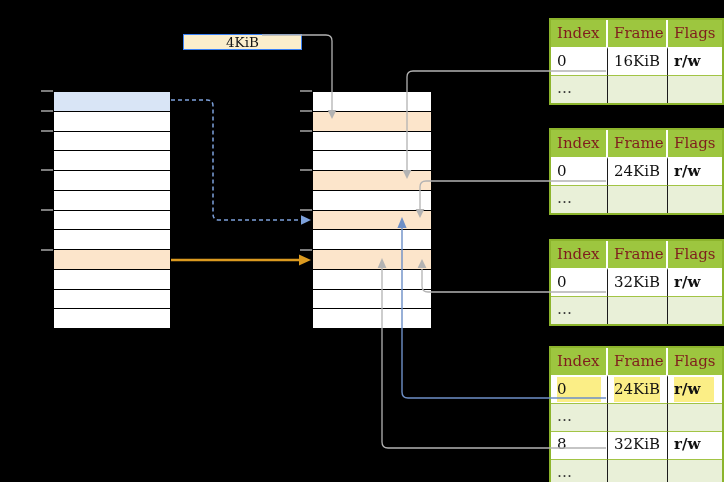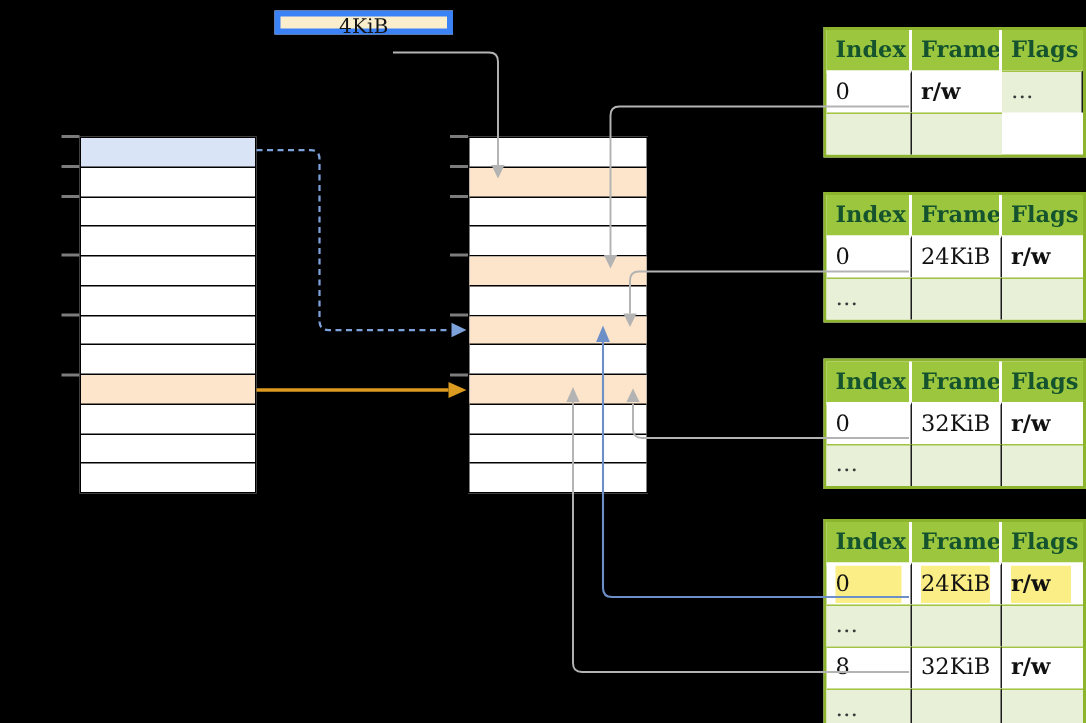--- a/index.html
+++ b/index.html
@@ -2,36 +2,36 @@
 <html><head>
 <meta charset="utf-8">
 <style>
   html,body{margin:0;padding:0;background:#000;}
   #canvas{
     position:relative;width:724px;height:482px;background:#000;overflow:hidden;
     font-family:"DejaVu Serif","Liberation Serif",serif;
   }
   
   #psize{
-    position:absolute;left:183px;top:7px;width:119px;height:16px;
-    border:4px solid #3b82f6;box-sizing:border-box;
+    position:absolute;left:183px;top:34px;width:119px;height:16px;
+    border:1px solid #3b82f6;box-sizing:border-box;
     text-align:center;font-size:13.5px;line-height:14px;color:#151515;
   }
   
   .mcol{position:absolute;background:#fff;border:1px solid #000;box-sizing:border-box;
         display:flex;flex-direction:column;}
   .mrow{flex:1 1 0;border-bottom:1px solid #000;}
   .mrow.last{border-bottom:none;}
   .tick{position:absolute;width:12px;height:2px;}
   
   .ptable{position:absolute;display:grid;grid-template-columns:57px 60px 54px;
           background:#fff;box-sizing:content-box;}
   .ptable .cell{box-sizing:border-box;font-size:15px;padding-left:6px;overflow:hidden;
           white-space:nowrap;}
-  .ptable .h{height:27px;line-height:26px;color:#14532d;font-weight:bold;
+  .ptable .h{height:27px;line-height:26px;color:#7f1d1d;font-weight:normal;
           border-right:2px solid #fff;}
   .ptable .h.lastc{border-right:none;}
   .ptable .c{height:28px;line-height:25px;color:#111;
           border-right:1px solid #1c1c1c;border-top:1px solid #a2c445;}
   .ptable .c.firstrow{border-top:2px solid #fff;}
   .ptable .c.lastc{border-right:none;font-weight:bold;}
   .ptable .c .hl{display:inline-block;}
   svg#overlay{position:absolute;left:0;top:0;z-index:6;pointer-events:none;}
   .mcol,.ptable,#psize{z-index:2;}
 </style>
@@ -83,20 +83,21 @@
       <div class="tick" style="left: 300px; top: 169.3px; background: rgb(124, 124, 124);"></div>
       <div class="tick" style="left: 300px; top: 209px; background: rgb(124, 124, 124);"></div>
       <div class="tick" style="left: 300px; top: 248.7px; background: rgb(124, 124, 124);"></div>
     </div>
   <div id="tables">
       <div class="ptable" style="left: 549px; top: 18px; border: 2px solid rgb(140, 180, 44);">
         <div class="cell h" style="background: rgb(157, 198, 63);">Index</div>
         <div class="cell h" style="background: rgb(157, 198, 63);">Frame</div>
         <div class="cell h lastc" style="background: rgb(157, 198, 63);">Flags</div>
         <div class="cell c firstrow"><span>0</span></div>
+        <div class="cell c firstrow"><span>16KiB</span></div>
         <div class="cell c firstrow lastc"><span>r/w</span></div>
         <div class="cell c" style="background: rgb(233, 240, 216); color: rgb(58, 58, 58);"><span>…</span></div>
         <div class="cell c" style="background: rgb(233, 240, 216); color: rgb(58, 58, 58);"><span></span></div>
         <div class="cell c lastc" style="background: rgb(233, 240, 216); color: rgb(58, 58, 58);"><span></span></div>
       </div>
       <div class="ptable" style="left: 549px; top: 128px; border: 2px solid rgb(140, 180, 44);">
         <div class="cell h" style="background: rgb(157, 198, 63);">Index</div>
         <div class="cell h" style="background: rgb(157, 198, 63);">Frame</div>
         <div class="cell h lastc" style="background: rgb(157, 198, 63);">Flags</div>
         <div class="cell c firstrow"><span>0</span></div>

